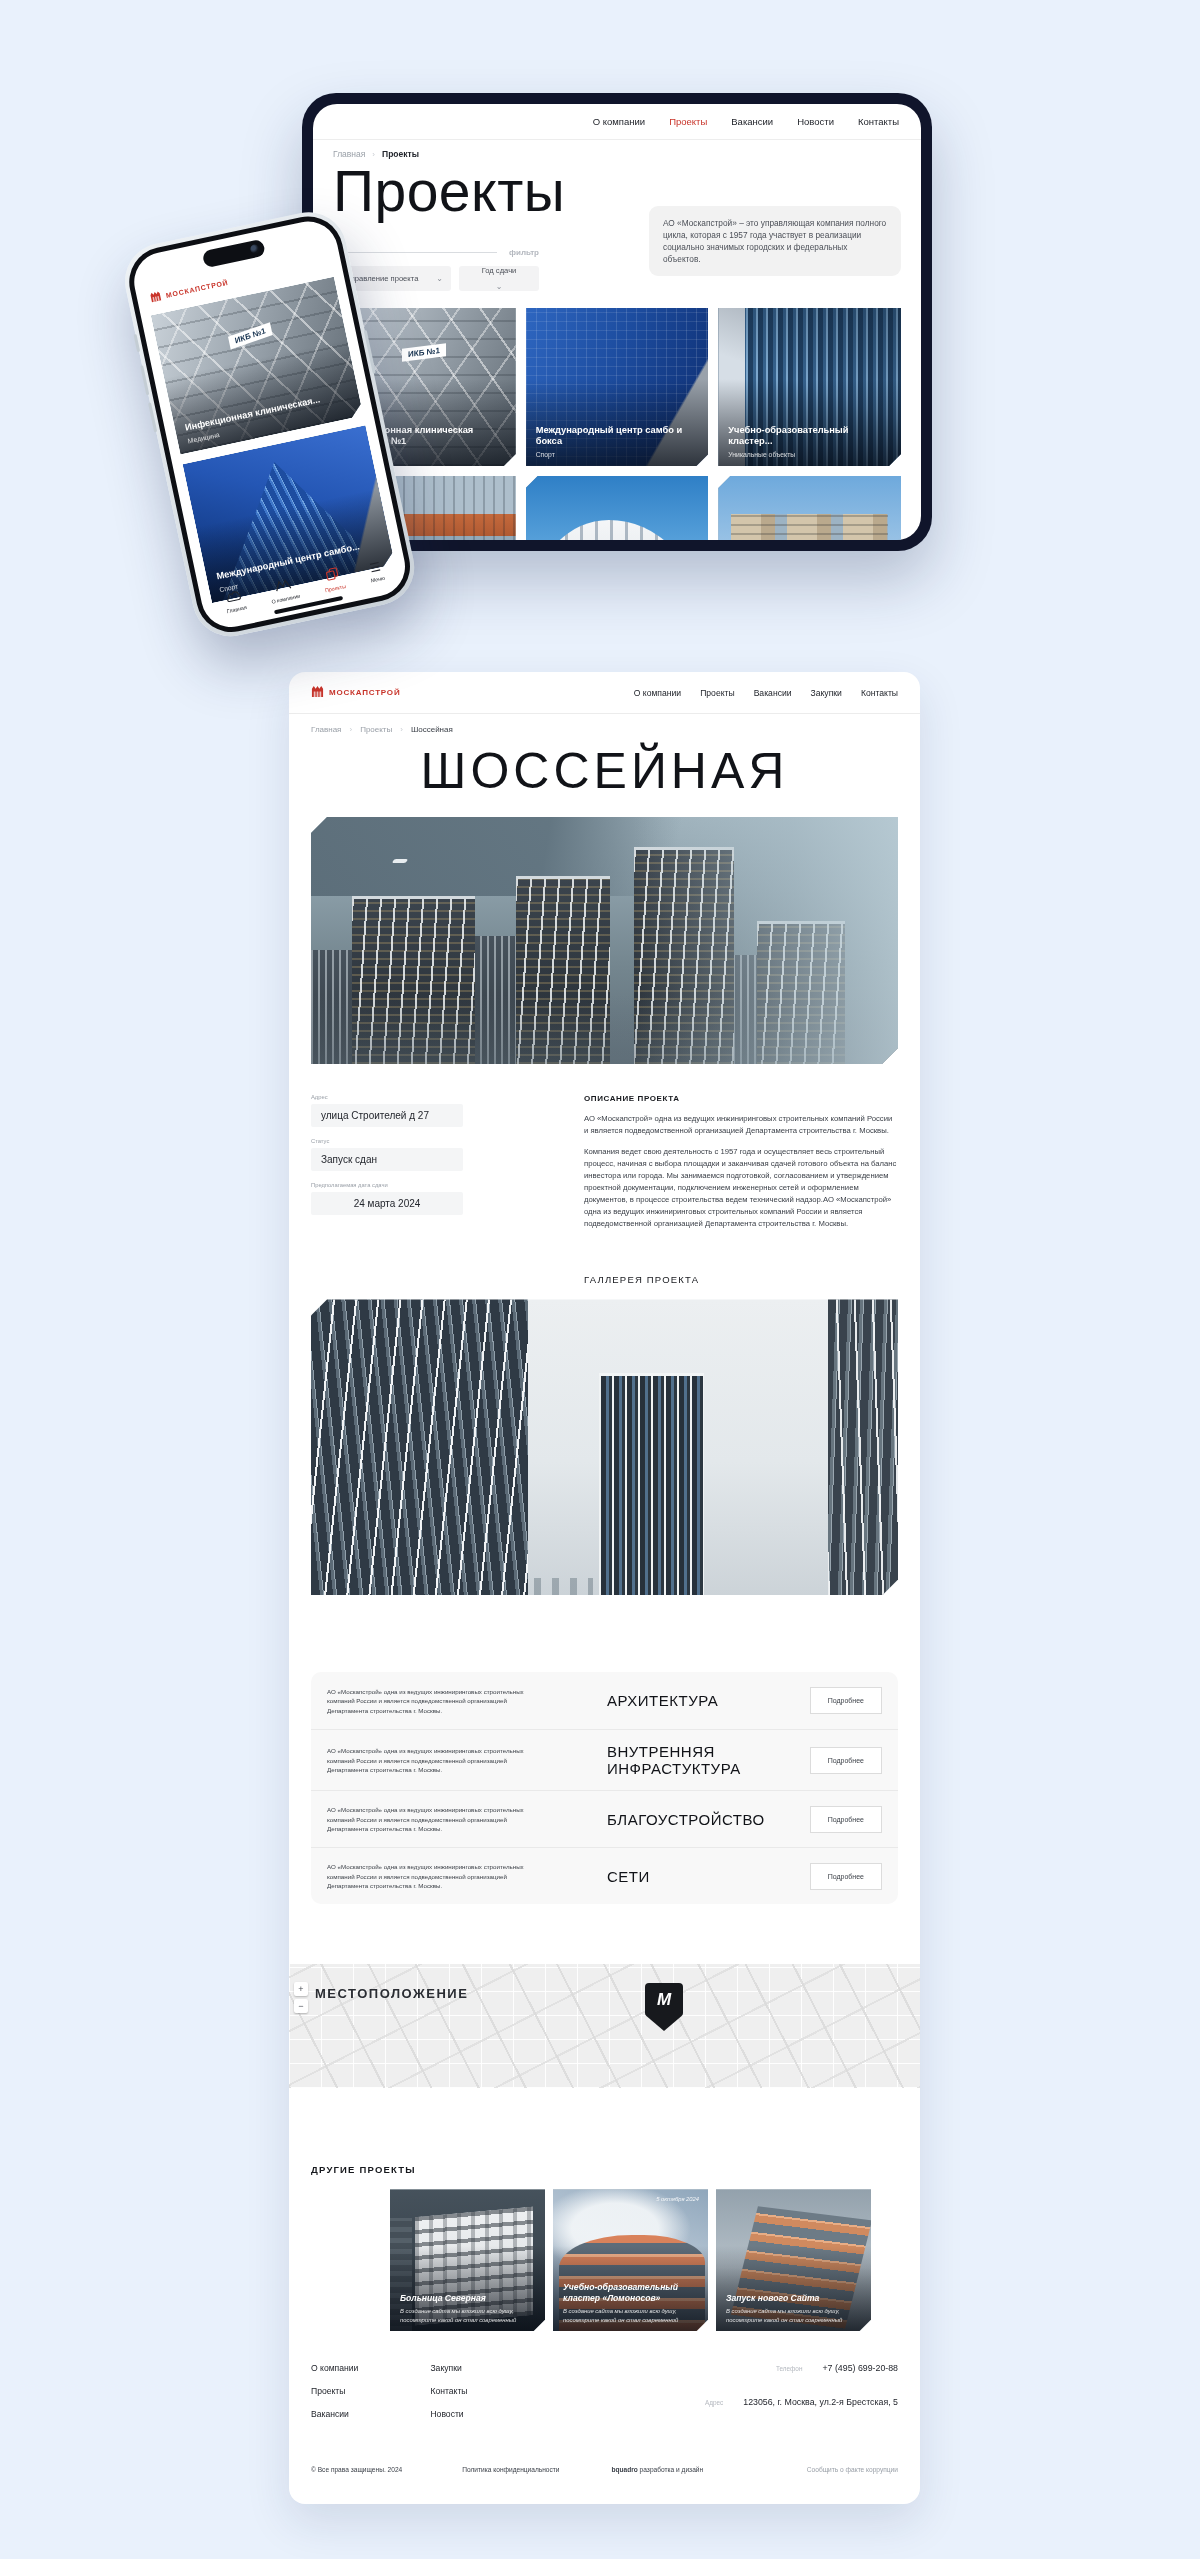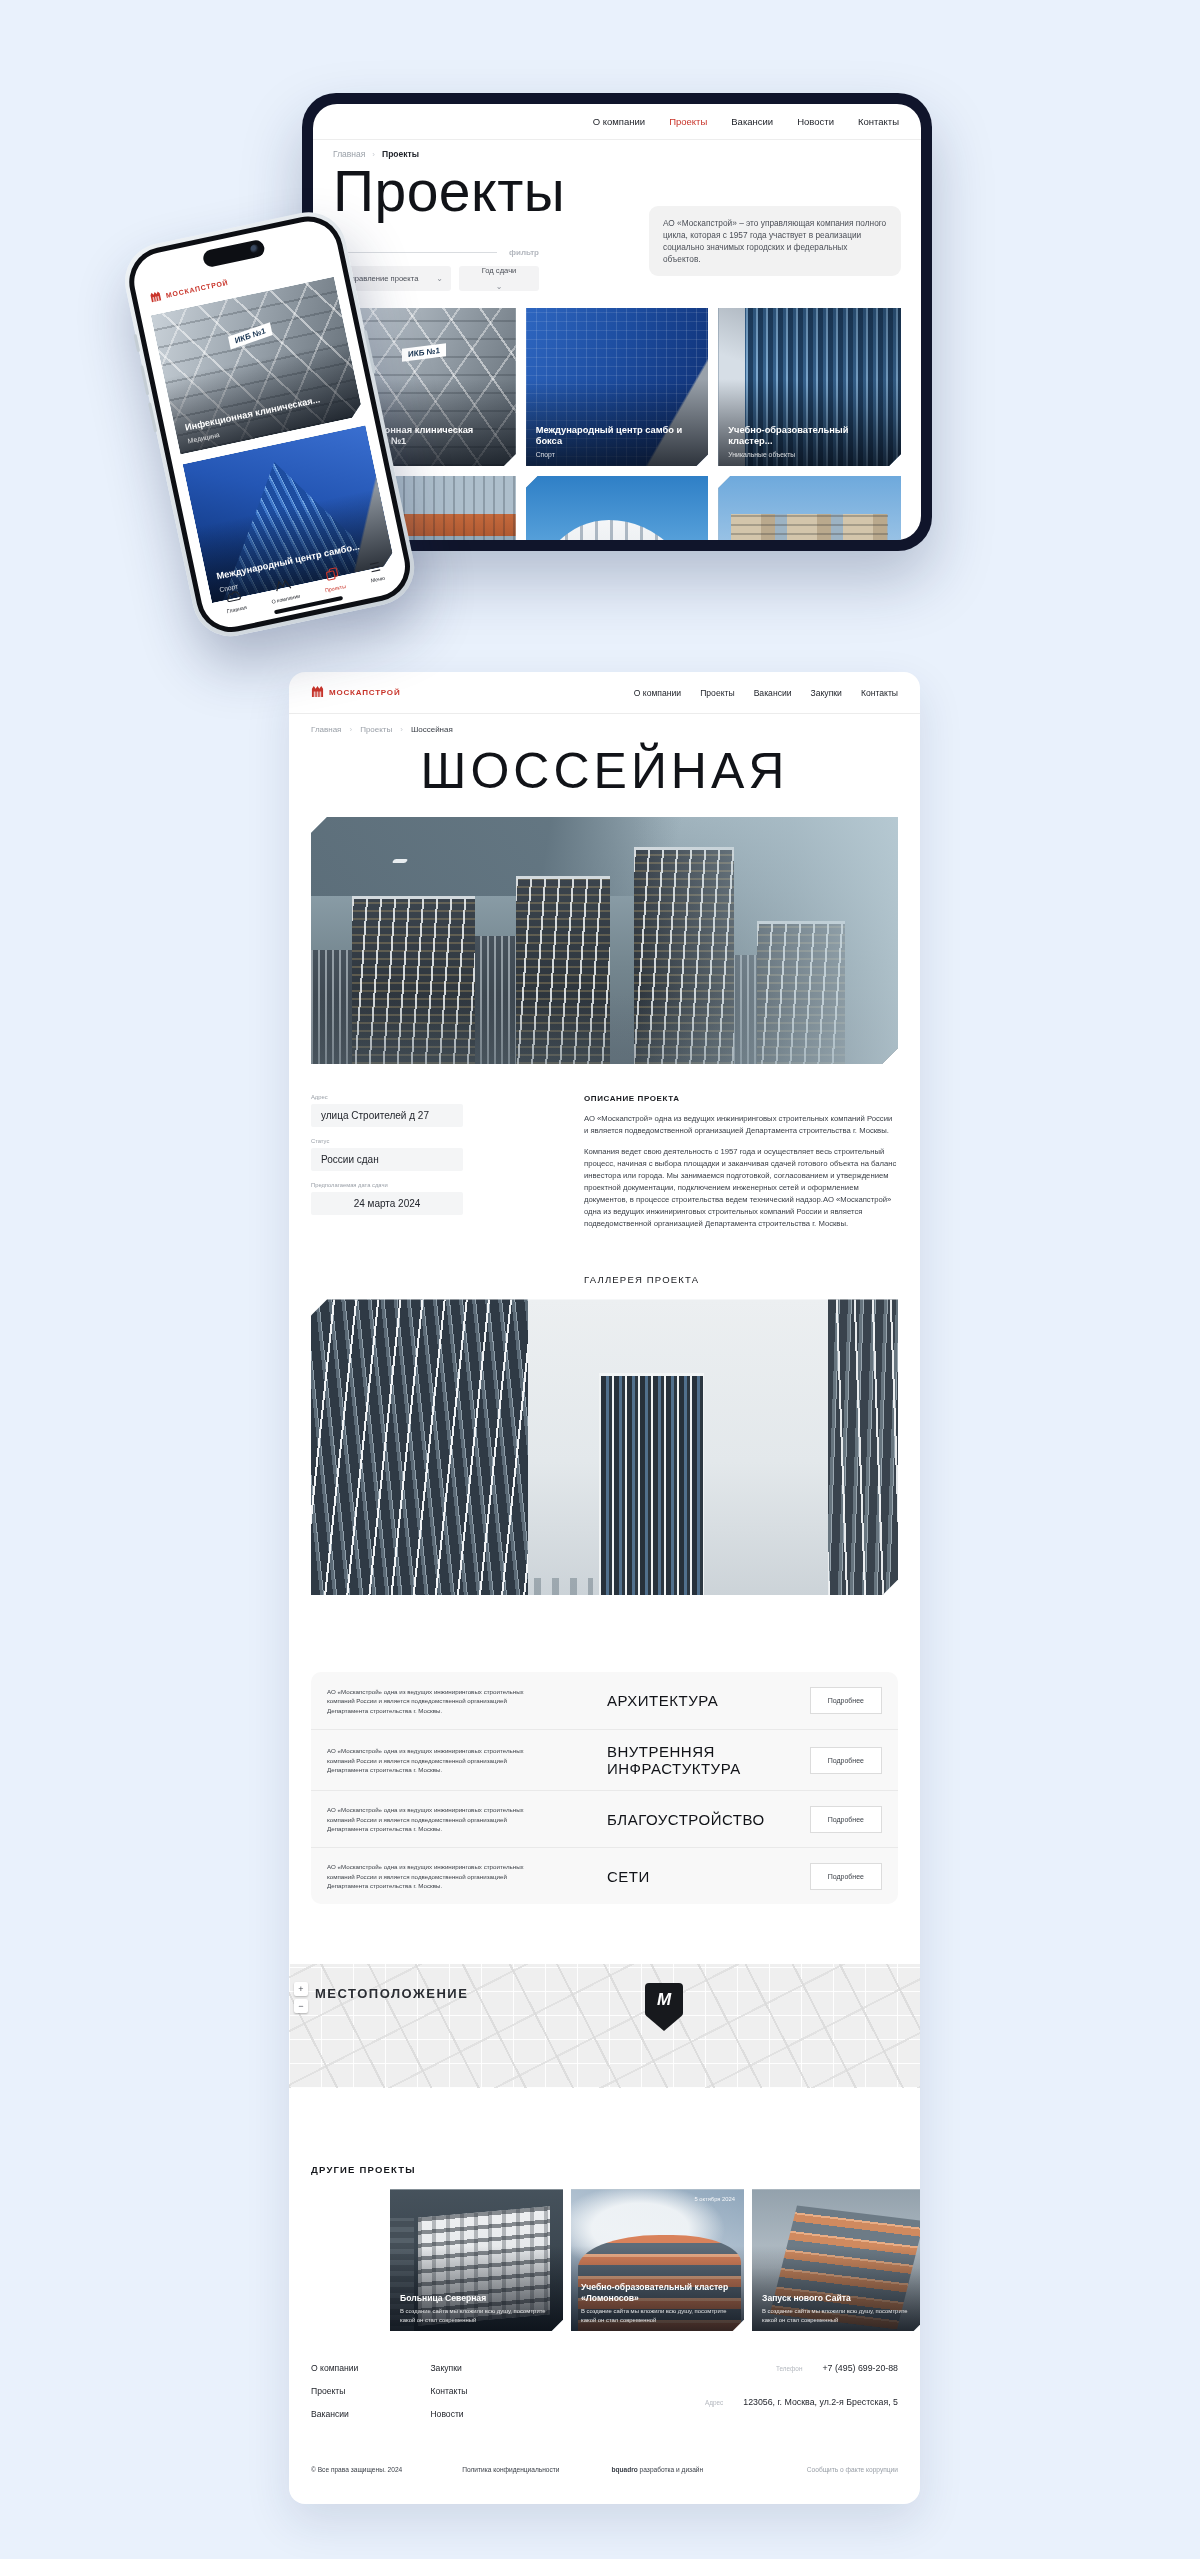--- a/index.html
+++ b/index.html
@@ -156,21 +156,21 @@
   .map-zoom { position:absolute; left:5px; top:18px; display:flex; flex-direction:column; gap:3px; }
   .map-zoom button { width:14px; height:14px; border:none; background:#fff; box-shadow:0 1px 2px rgba(0,0,0,.25);
              font-size:9px; line-height:14px; color:#4c5058; cursor:pointer; border-radius:2px; font-family:inherit; }
   .map-pin { position:absolute; left:355px; top:18px; width:40px; height:50px; }
   .map-pin .pin-letter { position:absolute; left:0; top:8px; width:40px; text-align:center; color:#fff;
              font-size:17px; font-weight:700; font-style:italic; }
 
   .other { margin-top:76px; }
   .other h3 { margin-left:22px; font-size:9.5px; font-weight:700; letter-spacing:1.2px; color:#16181d; }
   .o-cards { display:flex; gap:8px; margin:14px 0 0 101px; }
-  .o-card { position:relative; width:173px; height:142px; overflow:hidden; flex:none; }
+  .o-card { position:relative; width:155px; height:142px; overflow:hidden; flex:none;font-style:italic; }
   .o-card .photo { position:absolute; inset:0; }
   .o-card .shade { position:absolute; inset:0; background:linear-gradient(180deg, rgba(0,0,0,0) 40%, rgba(5,10,18,.78) 100%); }
   .o-date { position:absolute; top:7px; right:9px; font-size:5.8px; color:rgba(255,255,255,.9); z-index:2; }
   .o-text { position:absolute; left:10px; right:8px; bottom:7px; color:#fff; }
   .o-text h4 { font-size:8.6px; font-weight:700; line-height:1.3; }
   .o-text p  { font-size:5.9px; line-height:1.45; color:rgba(255,255,255,.85); margin-top:3px; }
 
   footer { padding:32px 22px 0; }
   .f-top { display:flex; justify-content:space-between; }
   .f-links { display:flex; gap:72px; }
@@ -440,21 +440,21 @@
   </div>
 
   <section class="s-info">
     <div class="details">
       <div class="detail">
         <div class="d-label">Адрес</div>
         <div class="d-value">улица Строителей д 27</div>
       </div>
       <div class="detail">
         <div class="d-label">Статус</div>
-        <div class="d-value">России сдан</div>
+        <div class="d-value">Запуск сдан</div>
       </div>
       <div class="detail">
         <div class="d-label">Предполагаемая дата сдачи</div>
         <div class="d-value">24 марта 2024</div>
       </div>
     </div>
     <div class="desc">
       <h3>ОПИСАНИЕ ПРОЕКТА</h3>
       <p>АО «Москапстрой» одна из ведущих инжиниринговых строительных компаний России и является подведомственной организацией Департамента строительства г. Москвы.</p>
       <p>Компания ведет свою деятельность с 1957 года и осуществляет весь строительный процесс, начиная с выбора площадки и заканчивая сдачей готового объекта на баланс инвестора или города. Мы занимаемся подготовкой, согласованием и утверждением проектной документации, подключением инженерных сетей и оформлением документов, в процессе строительства ведем технический надзор.АО «Москапстрой» одна из ведущих инжиниринговых строительных компаний России и является подведомственной организацией Департамента строительства г. Москвы.</p>

